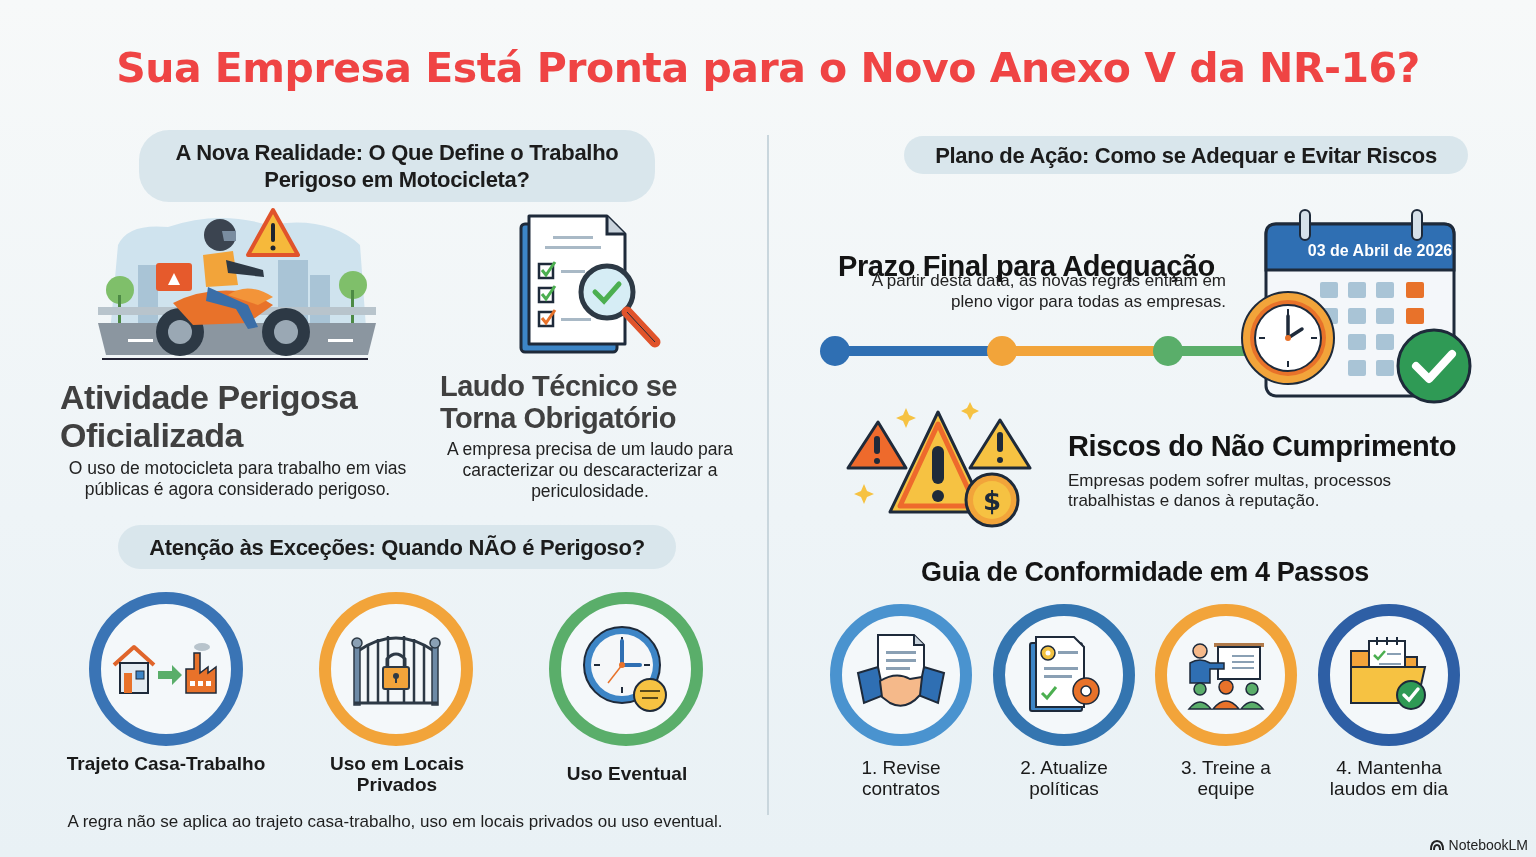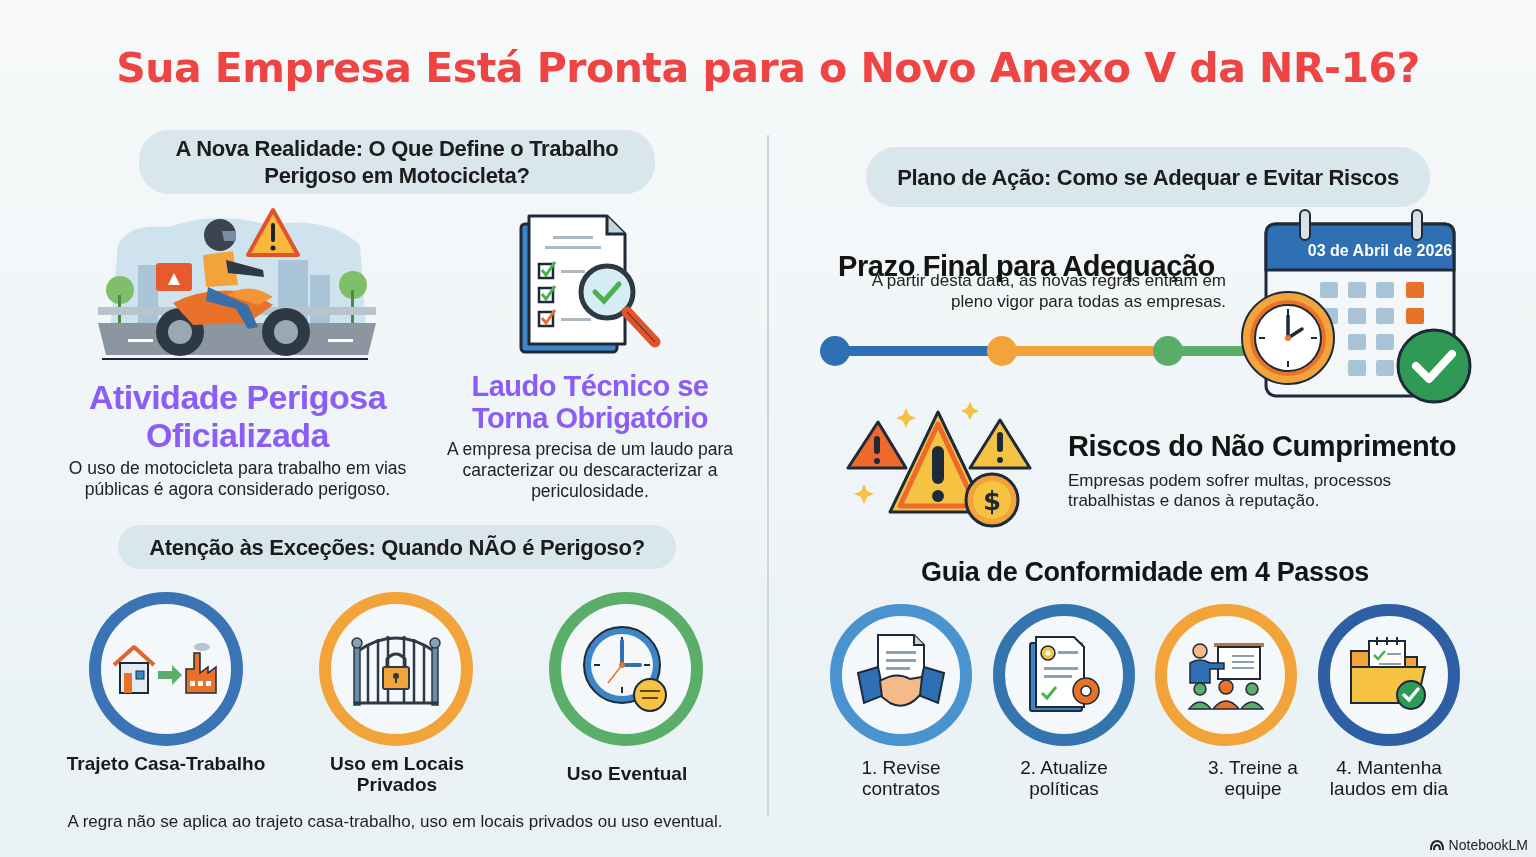--- a/index.html
+++ b/index.html
@@ -16,24 +16,24 @@
     font-family: "DejaVu Sans", sans-serif; font-weight: 700; font-size: 41px;
     letter-spacing: -0.5px; color: #ef4444;
   }
   .divider { left: 767px; top: 135px; width: 2px; height: 680px; background: #c9d6dd; }
   .pill {
     background: #d9e6ec; border-radius: 30px; text-align: center;
     font-weight: 700; color: #1c1c1c; font-size: 22px; line-height: 27px;
     display: flex; align-items: center; justify-content: center;
     letter-spacing: -0.3px;
   }
-  .pill1 { left: 139px; top: 130px; width: 516px; height: 64px; }
+  .pill1 { left: 139px; top: 130px; width: 516px; height: 72px; }
   .pill2 { left: 118px; top: 525px; width: 558px; height: 44px; }
-  .pill3 { left: 866px; top: 136px; width: 564px; height: 60px; margin-top: 11px; }
-  .big-head { font-weight: 700; text-align: center; color: #8b5cf6; letter-spacing: -0.5px; }
+  .pill3 { left: 904px; top: 136px; width: 564px; height: 38px; }
+  .big-head { font-weight: 700; text-align: left; color: #404040; letter-spacing: -0.5px; }
   .h-ativ { left: 60px; top: 378px; width: 355px; font-size: 34px; line-height: 38px; }
   .h-laudo { left: 440px; top: 370px; width: 300px; font-size: 29px; line-height: 32px; }
   .body-txt { text-align: center; font-size: 17.5px; line-height: 21px; color: #222; }
   .t-ativ { left: 55px; top: 458px; width: 365px; }
   .t-laudo { left: 440px; top: 439px; width: 300px; }
   .circle {
     border-radius: 50%; background: #f4f8fa;
     display: flex; align-items: center; justify-content: center;
   }
   .exc-circle { width: 154px; height: 154px; border-width: 12px; border-style: solid; top: 592px; }
@@ -304,21 +304,21 @@
     <circle cx="14" cy="12" r="7" fill="#f5b98a" stroke="#1e2a3a" stroke-width="1.5"></circle>
     <path d="M4 44 L4 24 Q14 18 24 24 L38 24 L38 30 L24 30 L24 44 Z" fill="#2f6fb3" stroke="#1e2a3a" stroke-width="1.5"></path>
     <circle cx="14" cy="50" r="6" fill="#5aae6a" stroke="#1e2a3a" stroke-width="1.5"></circle>
       <path d="M3 70 Q14 56 25 70 Z" fill="#5aae6a" stroke="#1e2a3a" stroke-width="1.5"></path>
     <circle cx="40" cy="48" r="7" fill="#e8722a" stroke="#1e2a3a" stroke-width="1.5"></circle>
       <path d="M27 70 Q40 54 53 70 Z" fill="#e8722a" stroke="#1e2a3a" stroke-width="1.5"></path>
     <circle cx="66" cy="50" r="6" fill="#5aae6a" stroke="#1e2a3a" stroke-width="1.5"></circle>
       <path d="M55 70 Q66 56 77 70 Z" fill="#5aae6a" stroke="#1e2a3a" stroke-width="1.5"></path>
   </svg>
 </div>
-<div class="abs step-label" style="left:1178px;">3. Treine a equipe</div>
+<div class="abs step-label" style="left:1151px;">3. Treine a equipe</div>
 
 <div class="abs circle step-circle" style="left:1318px;border-color:#2e5fa5;">
   <svg width="84" height="76" viewBox="0 0 84 76">
     <path d="M4 14 L26 14 L32 20 L70 20 L70 66 L4 66 Z" fill="#f2a43a" stroke="#1e2a3a" stroke-width="2"></path>
     <rect x="22" y="4" width="36" height="36" fill="#fff" stroke="#1e2a3a" stroke-width="2"></rect>
     <g stroke="#1e2a3a" stroke-width="2">
         <line x1="30" y1="0" x2="30" y2="8"></line>
         <line x1="40" y1="0" x2="40" y2="8"></line>
         <line x1="50" y1="0" x2="50" y2="8"></line>
       </g>

